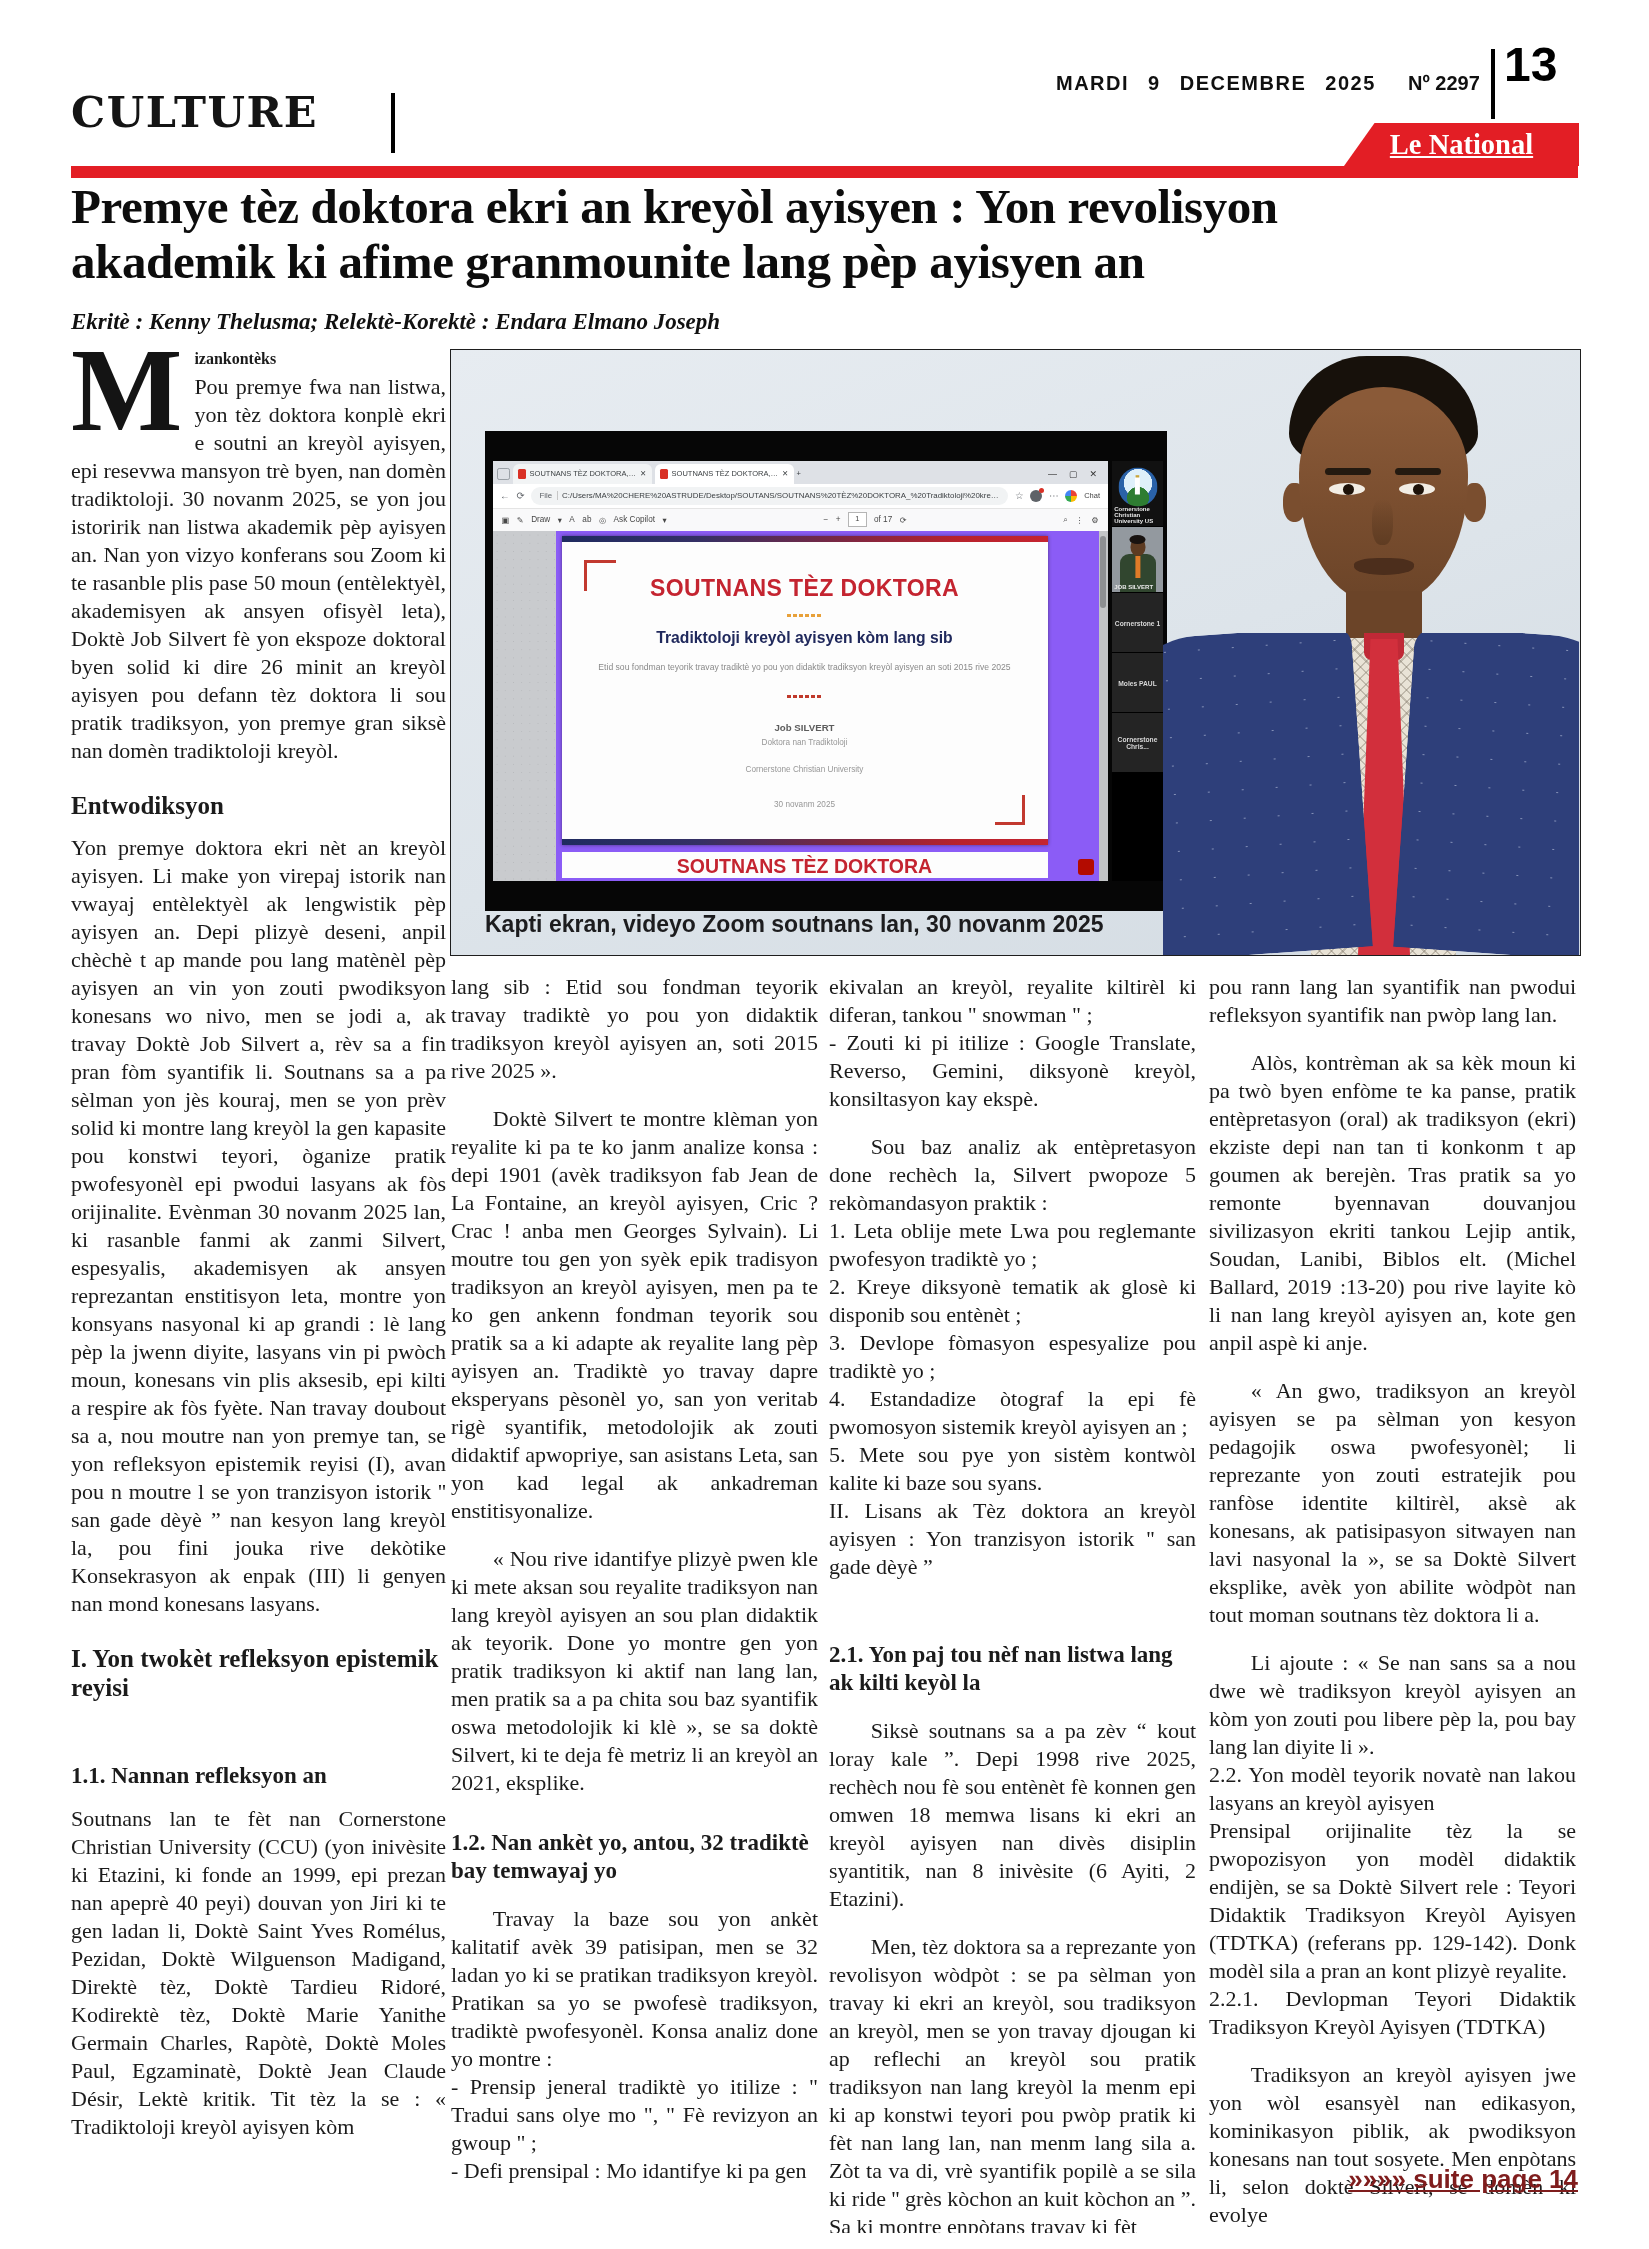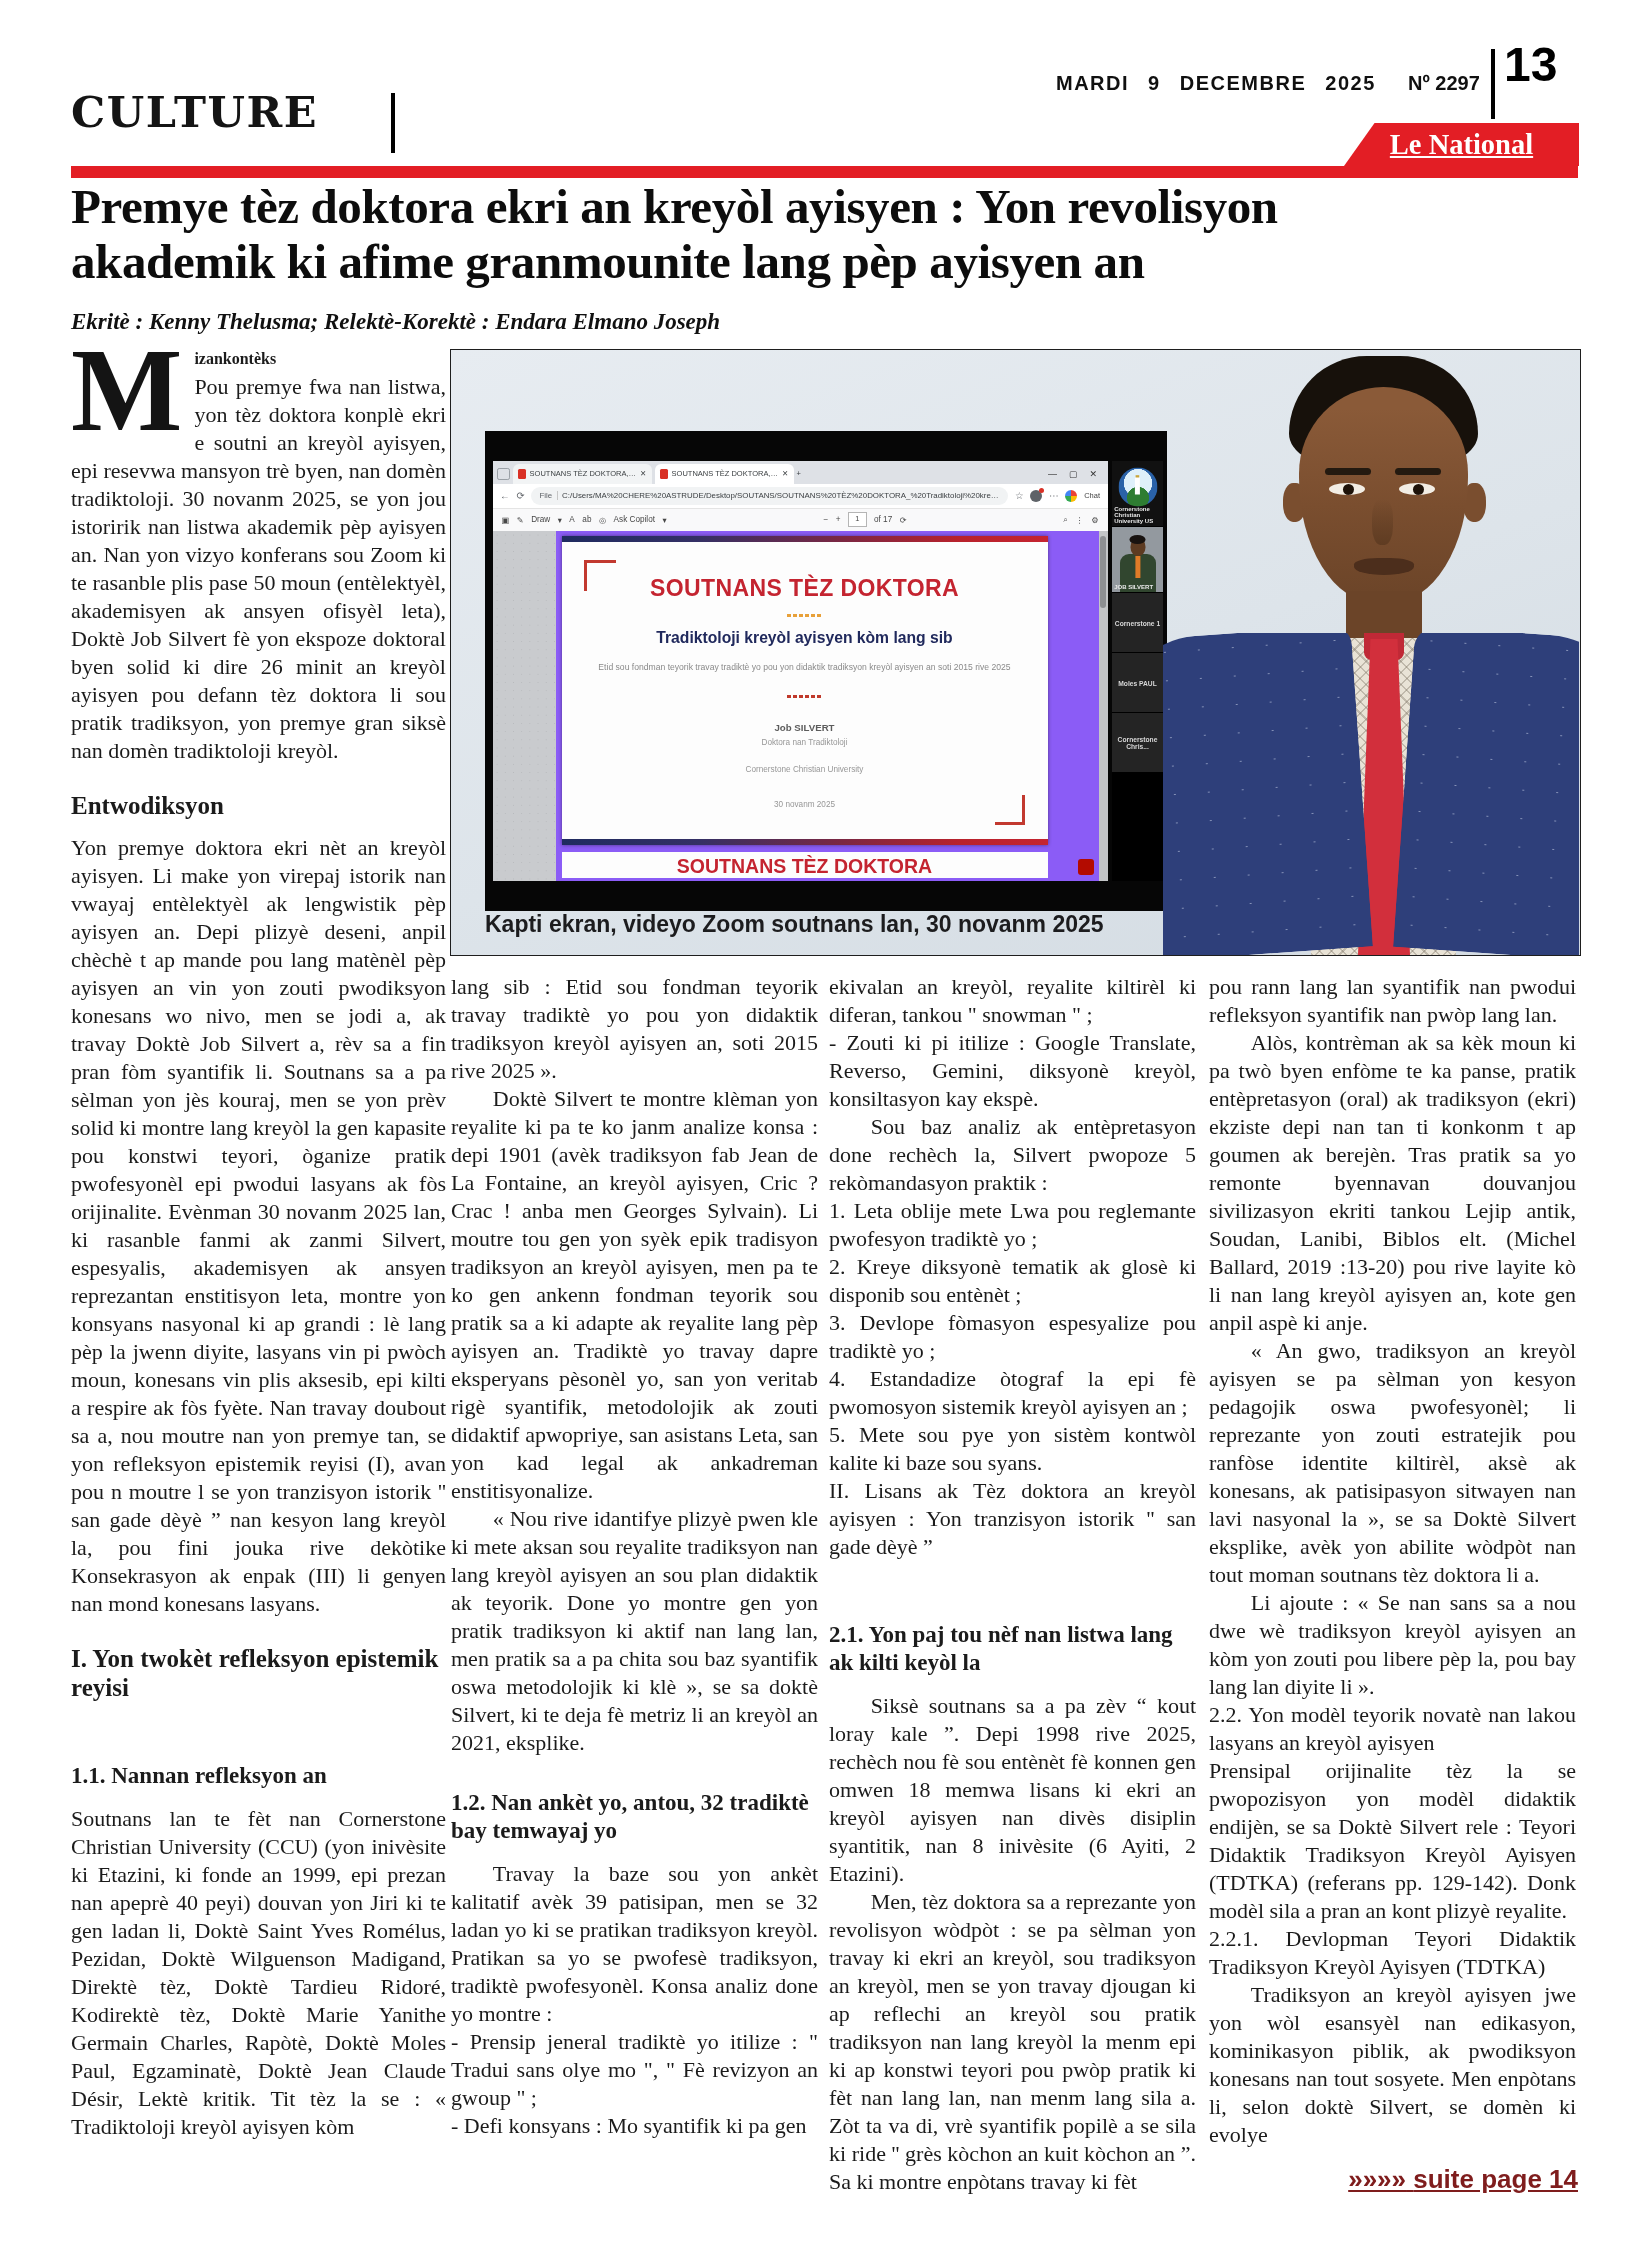--- a/index.html
+++ b/index.html
@@ -23,21 +23,21 @@
   .hl{left:71px;top:180px;width:1512px;font:700 49px/1.12 "Liberation Serif",serif;letter-spacing:-0.4px;color:#0d0d0d;}
   .byline{left:71px;top:309px;width:1200px;font:italic 700 23px "Liberation Serif",serif;color:#111;}
 
   
   .col{position:absolute;font-size:22px;line-height:28px;text-align:justify;overflow:hidden;color:#1b1b1b;}
   .col1{left:71px;top:343px;width:375px;height:1882px;}
   .col2{left:451px;top:973px;width:367px;height:1260px;}
   .col3{left:829px;top:973px;width:367px;height:1260px;}
   .col4{left:1209px;top:973px;width:367px;height:1260px;}
   .col p{margin:0;}
-  .col p.ind{text-indent:1.9em;}
+  .col p.ind{text-indent:1.9em;margin-top:20px;}
   .col h2{font-size:25px;line-height:28.5px;margin:27px 0 13.5px;text-align:left;}
   .col h3{font-size:23px;line-height:28px;margin:31.5px 0 15px;text-align:left;}
   .col .gap{margin-top:60px;}
   .dropcap{float:left;font-weight:700;font-size:118px;line-height:84px;padding:6px 12px 4.5px 0;color:#141414;}
   .lead-head{font-weight:700;font-size:16px;}
 
   
   .photo{left:450px;top:349px;width:1129px;height:605px;border:1.5px solid #1e1e1e;
          background:linear-gradient(160deg,#e7ecf1 0%,#dde4ea 55%,#d3dbe2 100%);overflow:hidden;}
   .caption{position:absolute;left:34px;top:561px;font:700 23px "Liberation Sans",sans-serif;color:#1c1c1e;}
@@ -173,21 +173,21 @@
       <h3 class="gap">1.1. Nannan refleksyon an</h3>
       <p>Soutnans lan te fèt nan Cornerstone Christian University (CCU) (yon inivèsite ki Etazini, ki fonde an 1999, epi prezan nan apeprè 40 peyi) douvan yon Jiri ki te gen ladan li, Doktè Saint Yves Romélus, Pezidan, Doktè Wilguenson Madigand, Direktè tèz, Doktè Tardieu Ridoré, Kodirektè tèz, Doktè Marie Yanithe Germain Charles, Rapòtè, Doktè Moles Paul, Egzaminatè,  Doktè Jean Claude Désir, Lektè kritik. Tit tèz la se : « Tradiktoloji kreyòl ayisyen kòm</p>
     </section>
   <section class="col col2">
       <p>lang sib : Etid sou fondman teyorik travay tradiktè yo pou yon didaktik tradiksyon kreyòl ayisyen an, soti 2015 rive 2025 ».</p>
       <p class="ind">Doktè Silvert te montre klèman yon reyalite ki pa te ko janm analize konsa : depi 1901 (avèk tradiksyon fab Jean de La Fontaine, an kreyòl ayisyen, Cric ? Crac ! anba men Georges Sylvain). Li moutre tou gen yon syèk epik tradisyon tradiksyon an kreyòl ayisyen, men pa te ko gen ankenn fondman teyorik sou pratik sa a ki adapte ak reyalite lang pèp ayisyen an. Tradiktè yo travay dapre eksperyans pèsonèl yo, san yon veritab rigè syantifik, metodolojik ak zouti didaktif apwopriye, san asistans Leta, san yon kad legal ak ankadreman enstitisyonalize.</p>
       <p class="ind">« Nou rive idantifye plizyè pwen kle ki mete aksan sou reyalite tradiksyon nan lang kreyòl ayisyen an sou plan didaktik ak teyorik. Done yo montre gen yon pratik tradiksyon ki aktif nan lang lan, men pratik sa a pa chita sou baz syantifik oswa metodolojik ki klè », se sa doktè Silvert, ki te deja fè metriz li an kreyòl an 2021, eksplike.</p>
       <h3>1.2. Nan ankèt yo, antou, 32 tradiktè bay temwayaj yo</h3>
       <p class="ind">Travay la baze sou yon ankèt kalitatif avèk 39 patisipan, men se 32 ladan yo ki se pratikan tradiksyon kreyòl. Pratikan sa yo se pwofesè tradiksyon, tradiktè pwofesyonèl. Konsa analiz done yo montre :</p>
       <p>- Prensip jeneral tradiktè yo itilize : " Tradui sans olye mo ", " Fè revizyon an gwoup " ;</p>
-      <p>- Defi konsyans : Mo syantifik ki pa gen</p>
+      <p>- Defi prensipal : Mo idantifye ki pa gen</p>
     </section>
   <section class="col col3">
       <p>ekivalan an kreyòl, reyalite kiltirèl ki diferan, tankou " snowman " ;</p>
       <p>- Zouti ki pi itilize : Google Translate, Reverso, Gemini, diksyonè kreyòl, konsiltasyon kay ekspè.</p>
       <p class="ind">Sou baz analiz ak entèpretasyon done rechèch la, Silvert pwopoze 5 rekòmandasyon praktik :</p>
       <p>1. Leta oblije mete Lwa pou reglemante pwofesyon tradiktè yo ;</p>
       <p>2. Kreye diksyonè tematik ak glosè ki disponib sou entènèt ;</p>
       <p>3. Devlope fòmasyon espesyalize pou tradiktè yo ;</p>
       <p>4. Estandadize òtograf la epi fè pwomosyon sistemik kreyòl ayisyen an ;</p>
       <p>5. Mete sou pye yon sistèm kontwòl kalite ki baze sou syans.</p>

